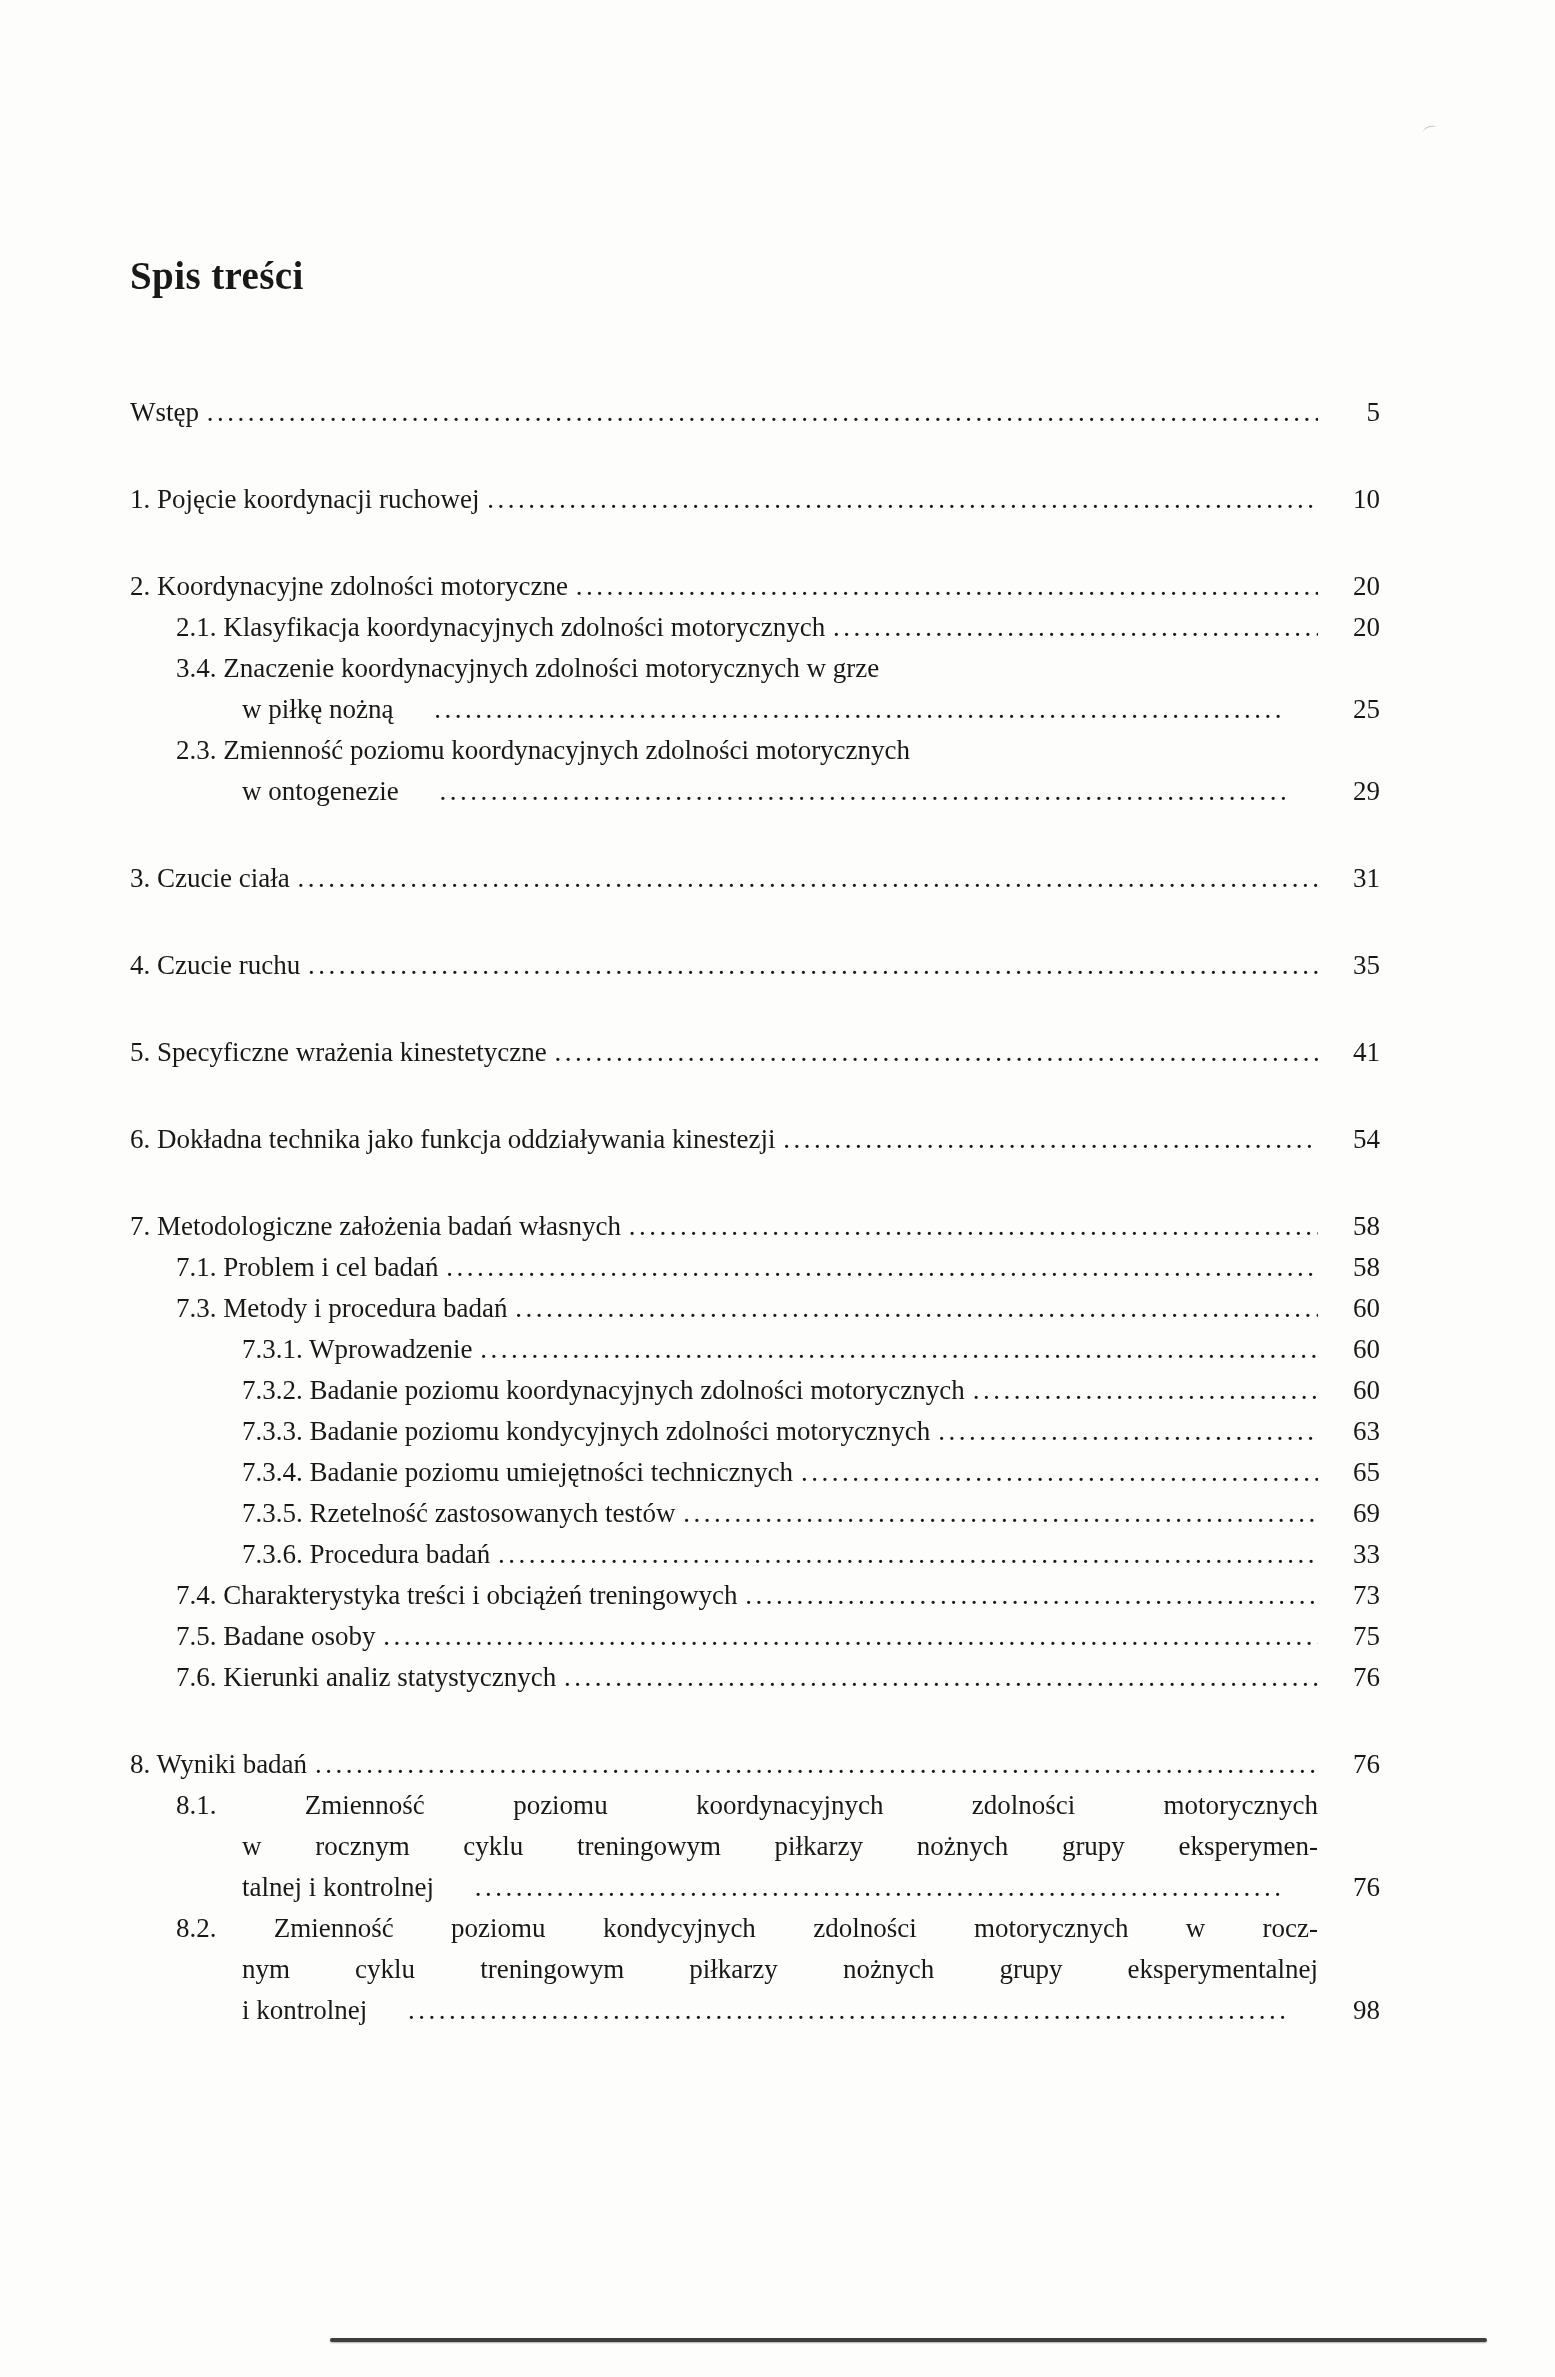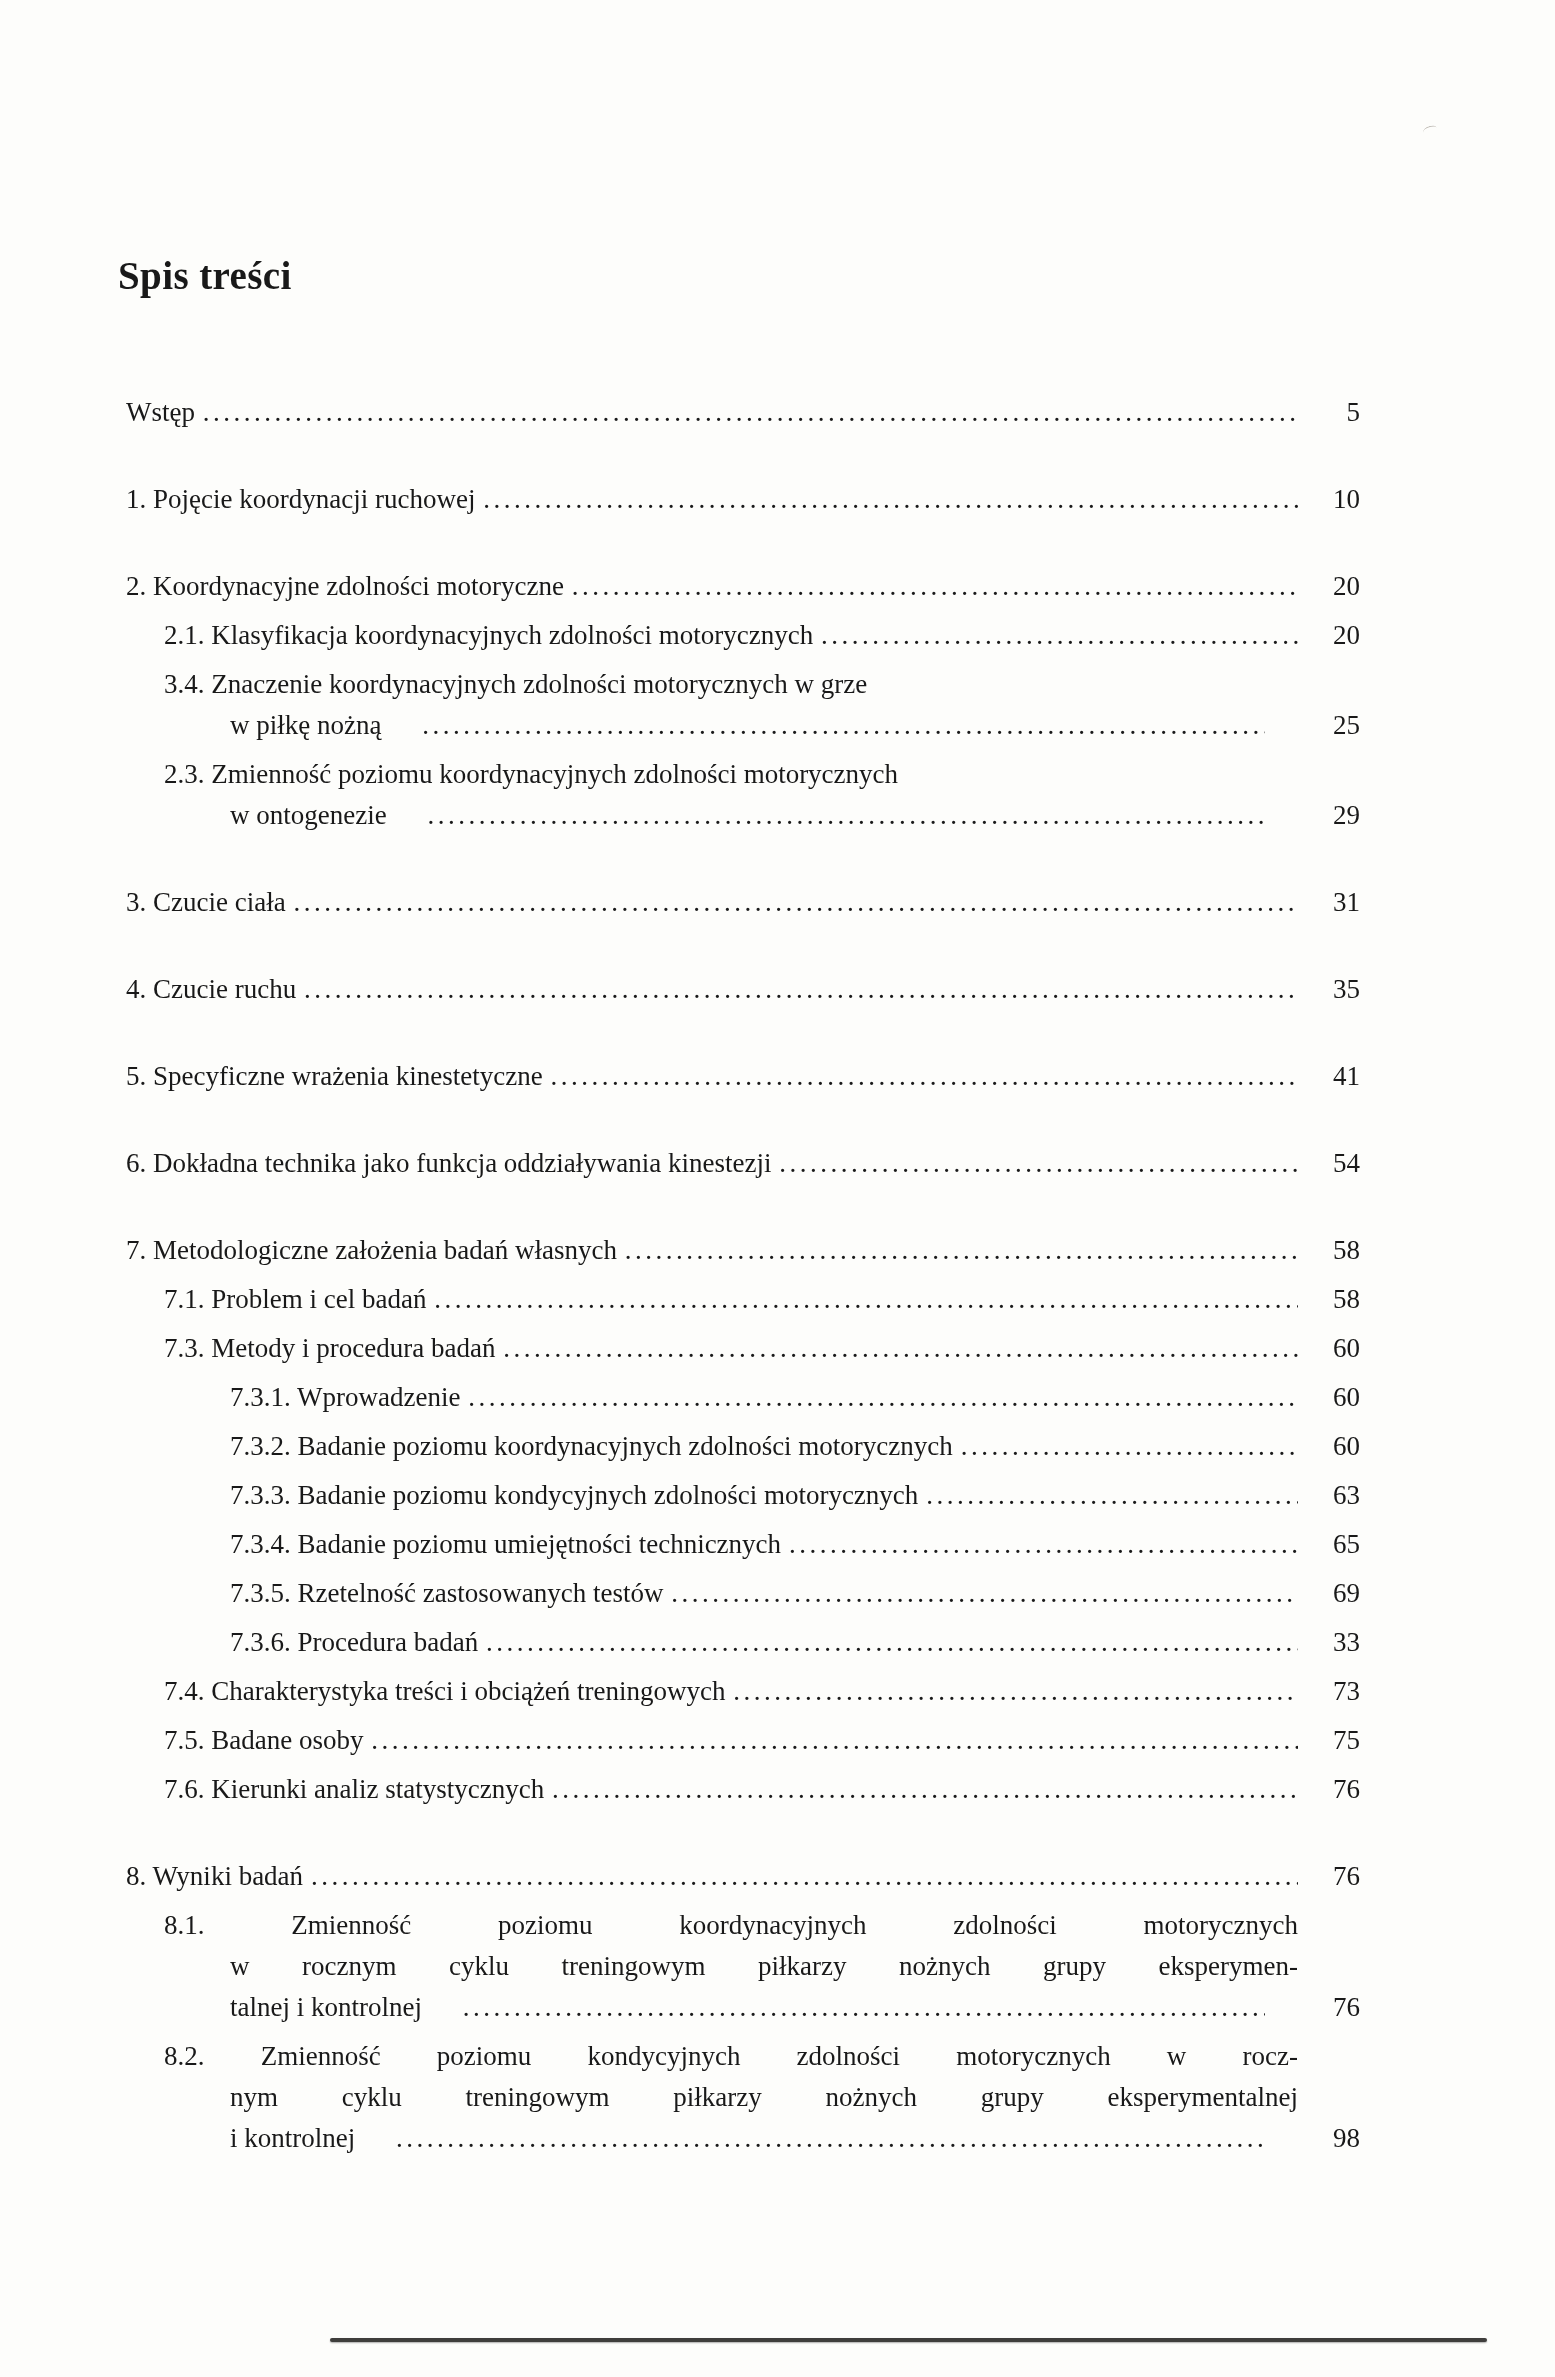--- a/index.html
+++ b/index.html
@@ -10,36 +10,36 @@
     width: 1556px;
     height: 2377px;
     position: relative;
     background: #fdfdfb;
     font-family: "Liberation Serif", "DejaVu Serif", serif;
     color: #191919;
     overflow: hidden;
   }
   .page-content {
     position: absolute;
-    left: 118px;
+    left: 130px;
     top: 253px;
     width: 1250px;
   }
   .toc-title {
     font-size: 39px;
     font-weight: bold;
     line-height: 46px;
     margin: 0 0 93px 0;
     letter-spacing: 0.4px;
   }
   .toc-list {
     font-size: 27px;
     line-height: 41px;
   }
-  .entry { margin: 8px; }
+  .entry { margin: 0; }
   .entry.gap { margin-top: 46px; }
   .entry.lvl1 { margin-left: 46px; }
   .entry.lvl2 { margin-left: 112px; }
   .line {
     display: flex;
     align-items: baseline;
   }
   .line.cont { margin-left: 66px; gap: 33px; }
   .line.just {
     display: block;

